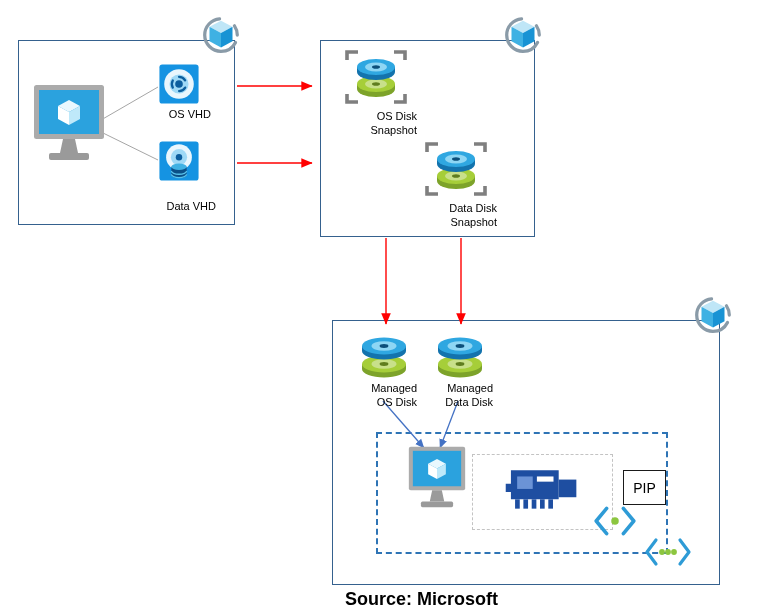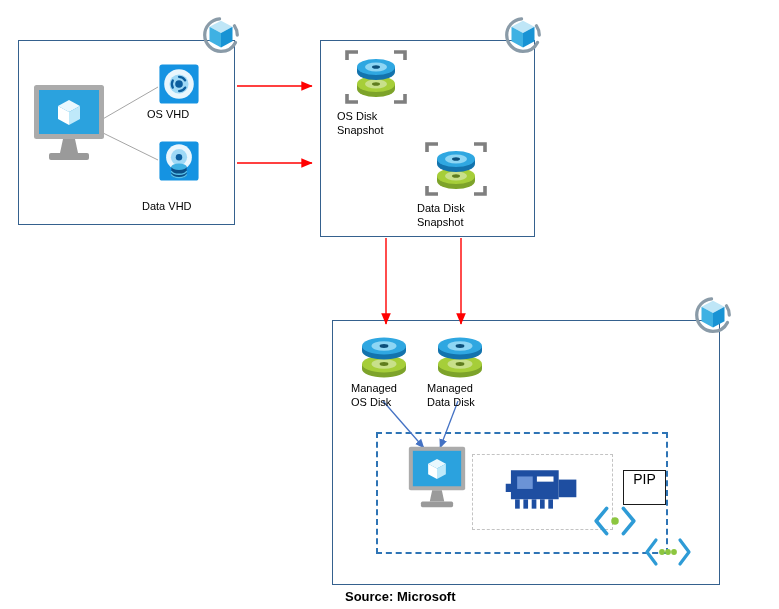--- a/index.html
+++ b/index.html
@@ -4,24 +4,24 @@
 <style>
   *{margin:0;padding:0;box-sizing:border-box}
   html,body{background:#ffffff}
   .canvas{position:relative;width:779px;height:609px;background:#ffffff;
           font-family:"Liberation Sans",sans-serif;overflow:hidden}
   .layer{position:absolute;left:0;top:0;pointer-events:none}
   .box{position:absolute;border:1px solid #35618e;background:transparent}
   .dashed-blue{position:absolute;border:2px dashed #2e74b5;background:transparent}
   .dashed-gray{position:absolute;border:1px dashed #c3c3c3;background:transparent}
   .icon{position:absolute}
-  .lbl{position:absolute;font-size:11px;line-height:1.3;color:#000;text-align:left;white-space:pre-line}
+  .lbl{position:absolute;font-size:11px;line-height:1.3;color:#000;text-align:right;white-space:pre-line}
   .pip{position:absolute;border:1px solid #1a1a1a;background:#fff;display:flex;
-       align-items:flex-start;justify-content:center;font-size:14px;color:#000}
-  .source{position:absolute;font-weight:bold;font-size:13px;color:#000}
+       align-items:center;justify-content:center;font-size:14px;color:#000}
+  .source{position:absolute;font-weight:bold;font-size:18px;color:#000}
 </style>
 </head>
 <body>
 
 <svg width="0" height="0" style="position:absolute" aria-hidden="true">
   <defs>
     <symbol id="sym-azure" viewBox="0 0 48 48">
       <circle cx="24" cy="24" r="17" fill="none" stroke="#8a9ba8" stroke-width="3.4" stroke-dasharray="70 18" stroke-dashoffset="-8" stroke-linecap="round"></circle>
       <polygon points="24,9 36,15.5 24,22 12,15.5" fill="#bfe6f7"></polygon>
       <polygon points="12,15.5 24,22 24,37 12,30.5" fill="#3fb1e3"></polygon>

